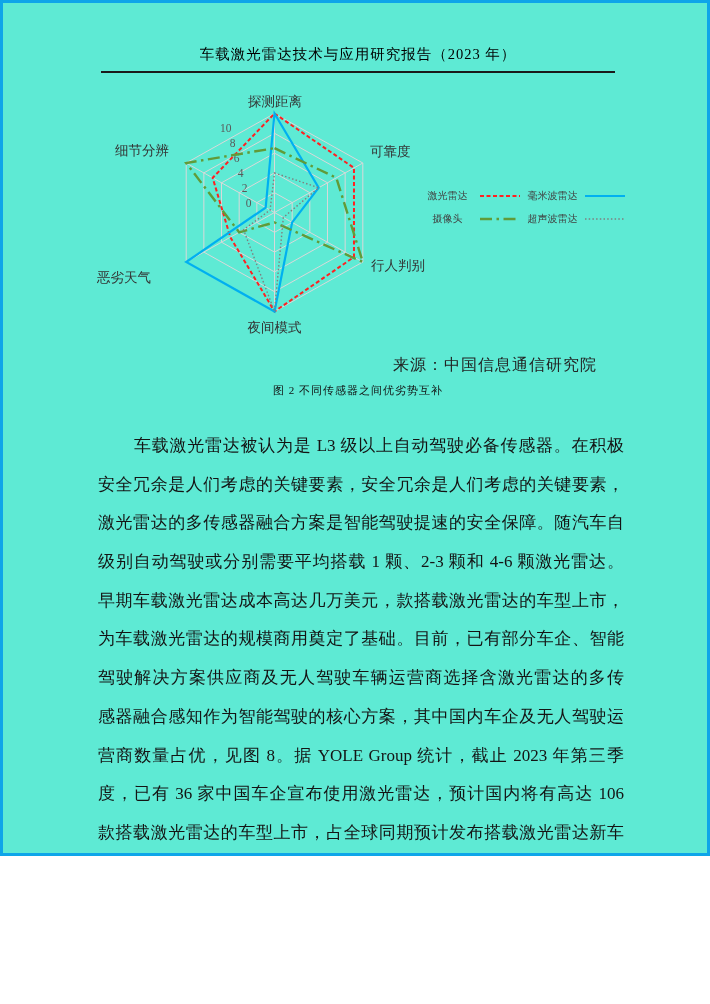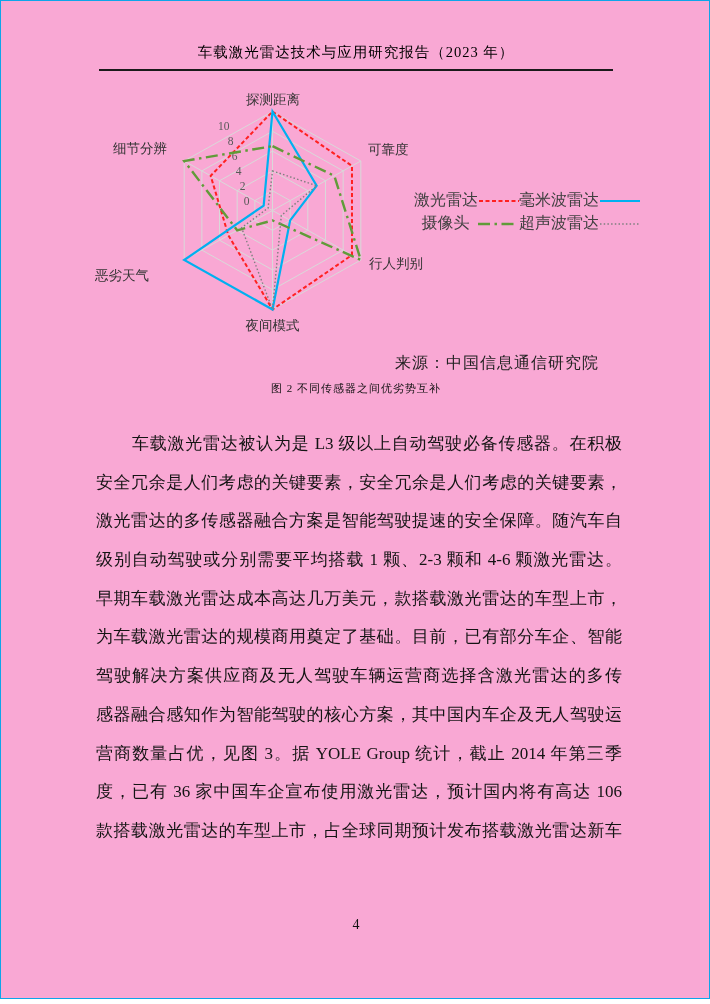--- a/index.html
+++ b/index.html
@@ -1,31 +1,31 @@
 <!DOCTYPE html>
 <html><head>
 <meta charset="utf-8">
 <style>
   html,body { margin:0; padding:0; background:#ffffff; }
   body { font-family:"Liberation Serif","DejaVu Serif",serif; }
   .page {
-    position:relative; width:710px; height:999px; background:#f9a8d4;
-    overflow:hidden; box-sizing:border-box; border:1px solid #0ea5e9;
+    position:relative; width:710px; height:856px; background:#5eead4;
+    overflow:hidden; box-sizing:border-box; border:3px solid #0ea5e9;
   }
   .doc-title {
     position:absolute; top:42px; left:0; width:710px; text-align:center;
     font-size:14.5px; color:#000; letter-spacing:1px;
   }
   .title-rule {
     position:absolute; top:68px; left:98px; width:514px; height:2px; background:#1a1a1a;
   }
   .chart-wrap { position:absolute; left:80px; top:86px; width:350px; height:262px; }
   .legend {
-    position:absolute; left:413px; top:188px; width:210px;
-    font-size:16px; color:#404040;
+    position:absolute; left:413px; top:181px; width:210px;
+    font-size:10px; color:#404040;
   }
   .lg-row { display:flex; align-items:center; height:23px; }
   .lg-cell { display:flex; align-items:center; width:105px; }
   .lg-name { display:inline-block; flex:1; text-align:center; white-space:nowrap; }
   .lg-swatch { flex:0 0 auto; }
   .fig-source {
     position:absolute; top:352px; right:110px; font-size:16px; color:#222;
     letter-spacing:1px;
   }
   .fig-caption {
@@ -121,19 +121,19 @@
 
   <div class="bodytext">
     <div class="bline first"><b>车载激光雷达被认为是 L3 级以上自动驾驶必备传感器。</b><span>在积极</span></div>
     <div class="bline">安全冗余是人们考虑的关键要素，安全冗余是人们考虑的关键要素，含</div>
     <div class="bline">激光雷达的多传感器融合方案是智能驾驶提速的安全保障。随汽车自</div>
     <div class="bline">级别自动驾驶或分别需要平均搭载 1 颗、2-3 颗和 4-6 颗激光雷达。</div>
     <div class="bline">早期车载激光雷达成本高达几万美元，款搭载激光雷达的车型上市，</div>
     <div class="bline">为车载激光雷达的规模商用奠定了基础。目前，已有部分车企、智能</div>
     <div class="bline">驾驶解决方案供应商及无人驾驶车辆运营商选择含激光雷达的多传</div>
     <div class="bline">感器融合感知作为智能驾驶的核心方案，其中国内车企及无人驾驶运</div>
-    <div class="bline">营商数量占优，见图 3。据 YOLE Group 统计，截止 2014 年第三季</div>
+    <div class="bline">营商数量占优，见图 8。据 YOLE Group 统计，截止 2023 年第三季</div>
     <div class="bline">度，已有 36 家中国车企宣布使用激光雷达，预计国内将有高达 106</div>
     <div class="bline">款搭载激光雷达的车型上市，占全球同期预计发布搭载激光雷达新车</div>
   </div>
 
   <div class="page-num">4</div>
 </div>
 
 </body></html>

